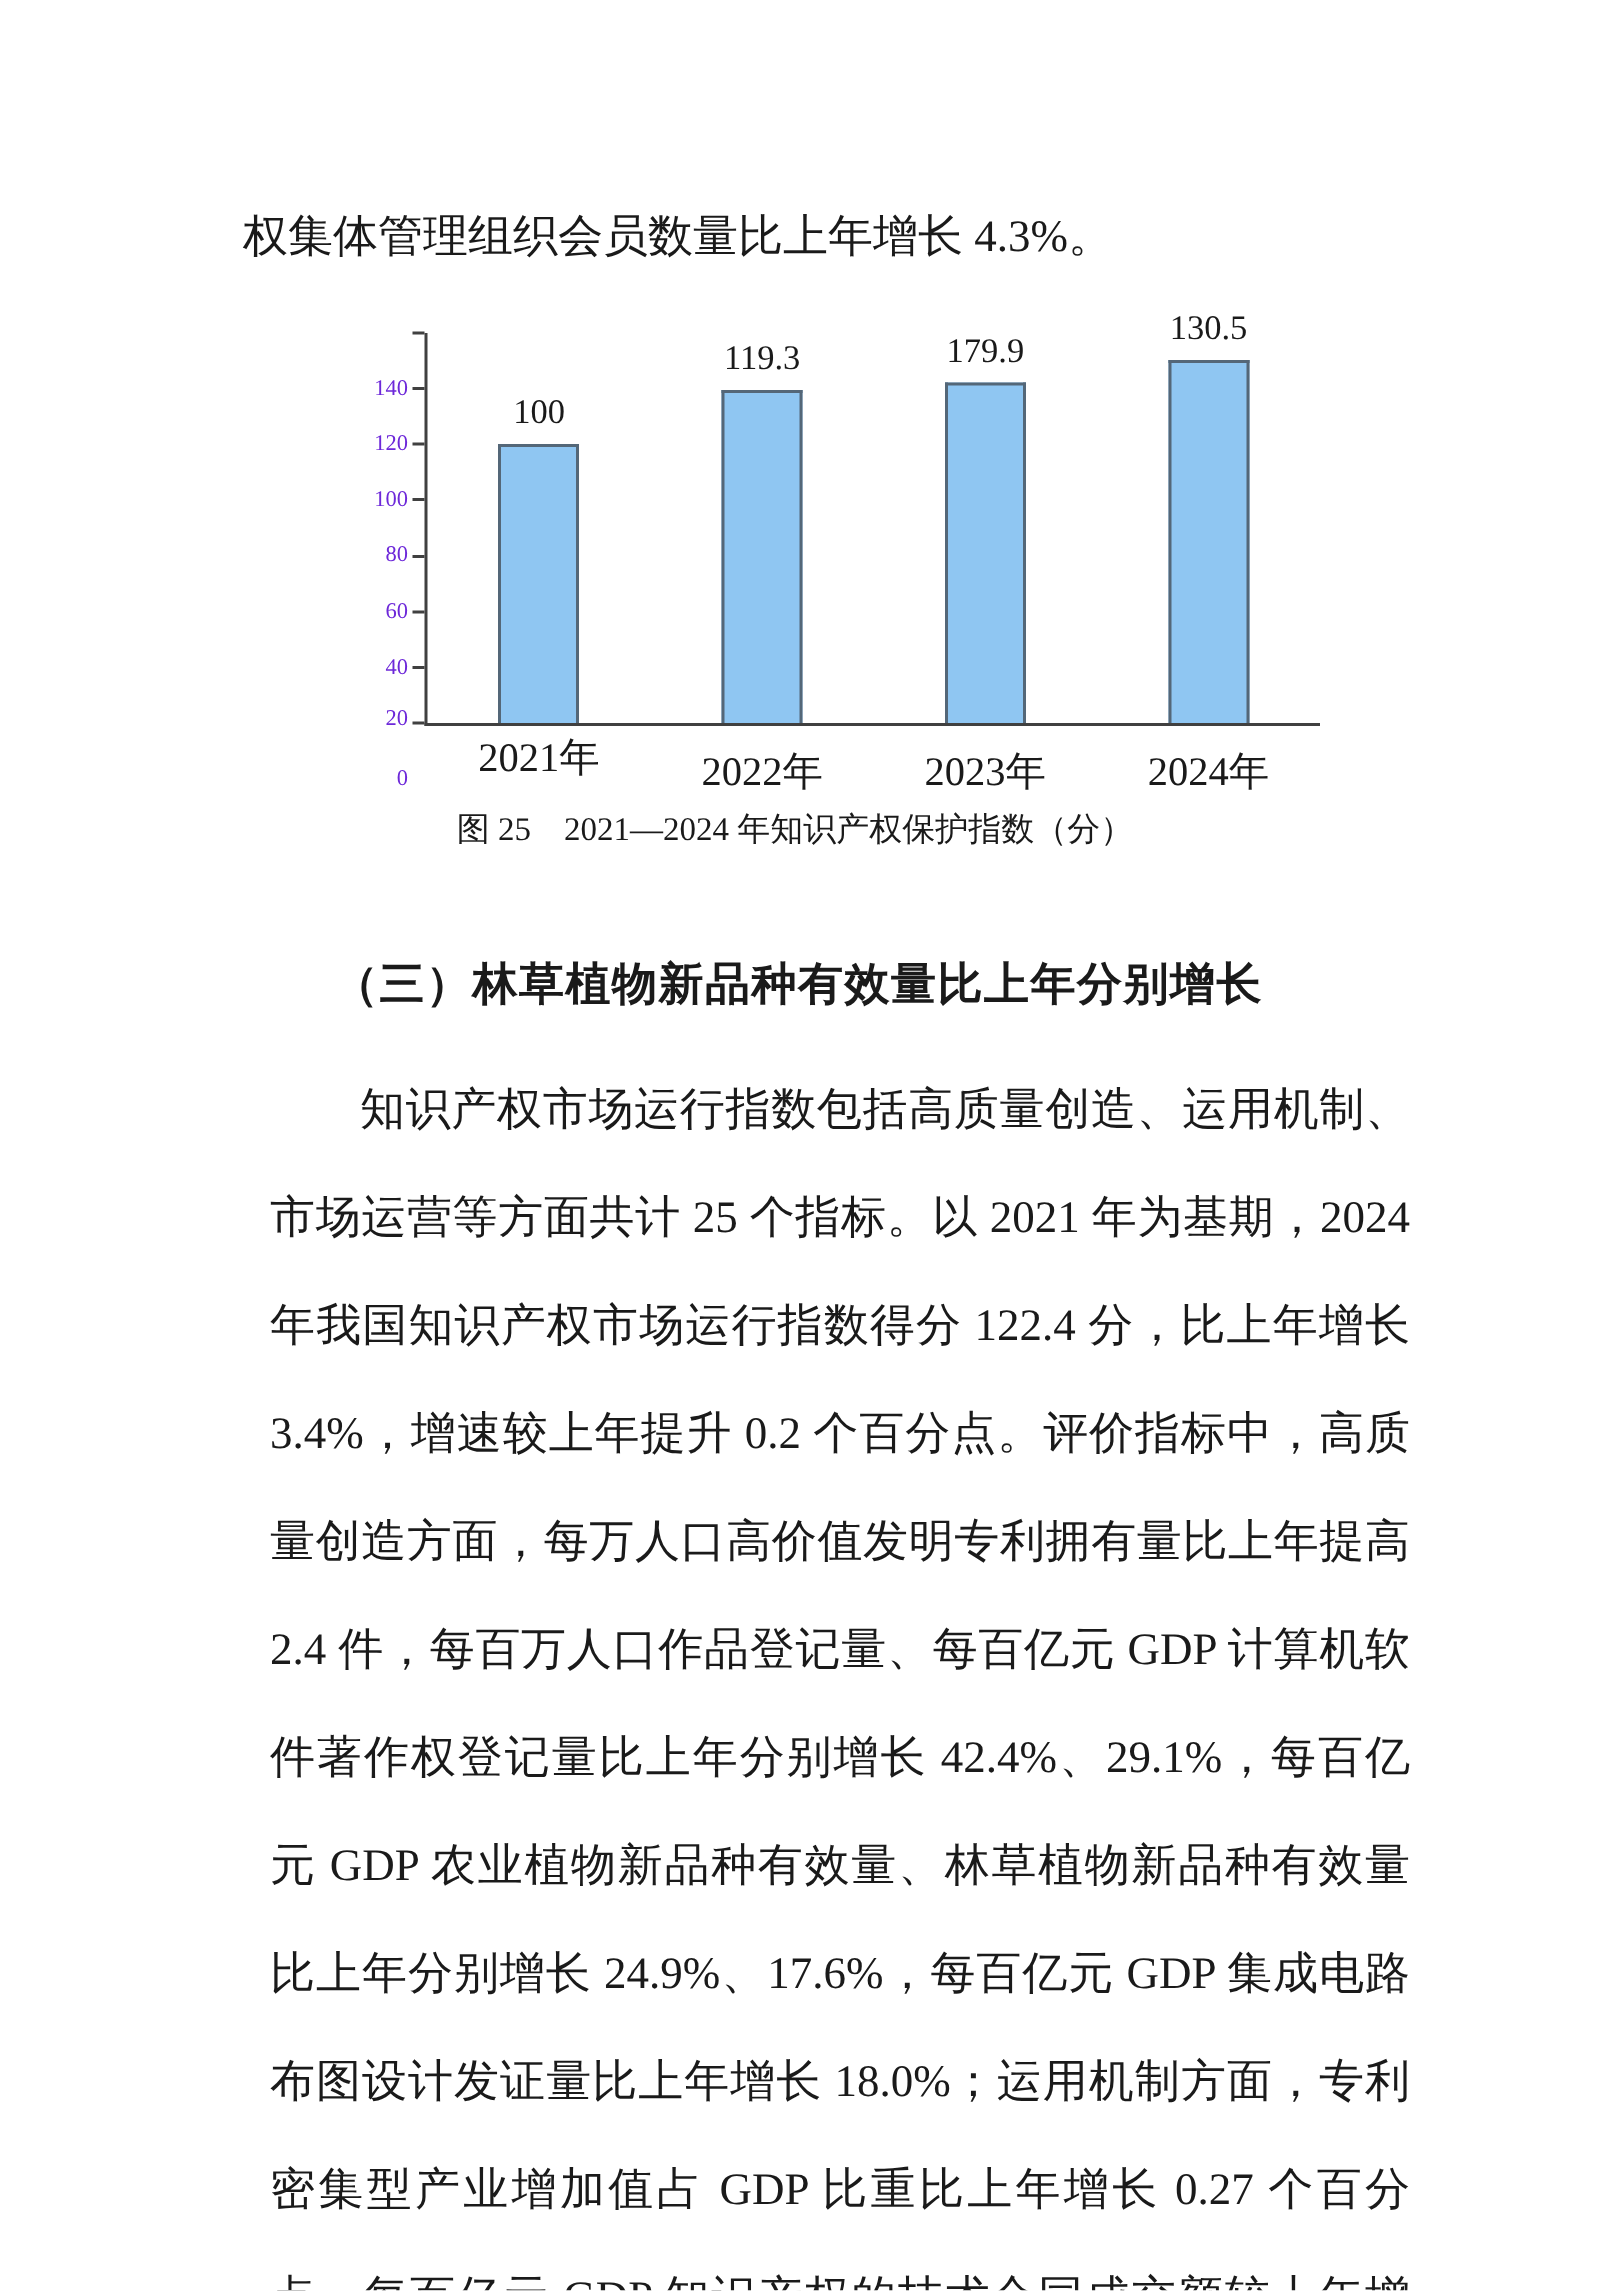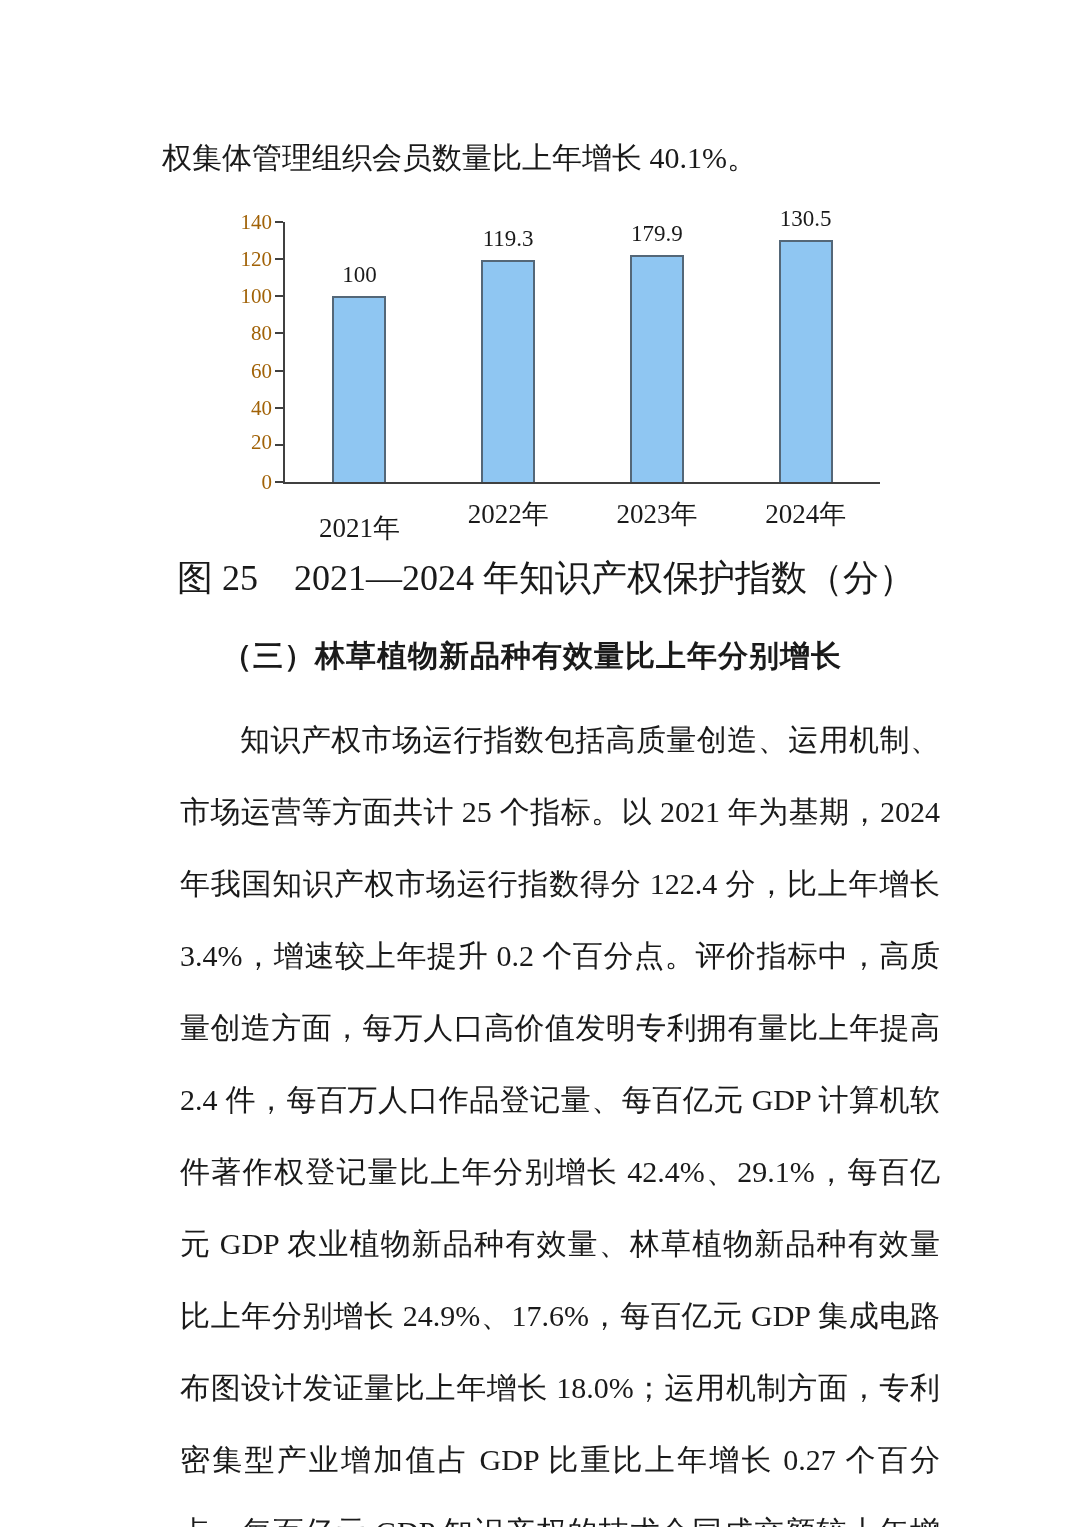--- a/index.html
+++ b/index.html
@@ -28,23 +28,24 @@
     position: absolute;
     left: 53px; top: 9px;
     width: 595px; height: 260px;
     border-left: 2px solid #404040;
     border-bottom: 2px solid #404040;
   }
   .ytick-label {
     position: absolute;
     left: 0; width: 42px;
     text-align: right;
-    font-size: 21px; line-height: 26px;
-    color: #a16207;
+    font-size: 15px; line-height: 26px;
+    color: #6d28d9;
     font-family: "Liberation Serif", "DejaVu Serif", serif;
+    margin-top: 37px;
   }
   .ytick-mark {
     position: absolute;
     left: 45px; width: 8px; height: 2px;
     background: #404040;
   }
   .bar {
     position: absolute;
     bottom: 0;
     width: 54px;
@@ -64,22 +65,22 @@
     transform: translateX(-50%);
     font-size: 27px;
     white-space: nowrap;
     color: #1a1a1a;
   }
   
   .figure-caption {
     position: absolute;
     left: 0; top: 538px; width: 1060px;
     text-align: center;
-    font-size: 36px;
-    margin: 16px;
+    font-size: 22px;
+    margin: 0;
   }
   .section-heading {
     position: absolute;
     left: 162px; top: 636px; width: 762px;
     font-size: 30px;
     font-weight: bold;
     text-indent: 2em;
     margin: 0;
     letter-spacing: 1px;
   }
@@ -97,27 +98,27 @@
     left: 0; top: 1364px; width: 1080px;
     text-align: center;
     font-size: 26px;
   }
 </style>
 </head>
 <body>
 
 <div class="page">
 
-  <p class="intro-line">权集体管理组织会员数量比上年增长 40.1%。</p>
+  <p class="intro-line">权集体管理组织会员数量比上年增长 4.3%。</p>
 
   <figure class="chart" style="margin:0;">
     <div class="plot" id="plot" style="border-left-color: rgb(64, 64, 64); border-bottom-color: rgb(64, 64, 64);">
         <div class="bar" style="left: 47.375px; height: 185.714px; background: rgb(143, 198, 242); border-color: rgb(84, 103, 120);"></div>
         <div class="bar-value" style="left: 74.375px; bottom: 193.714px;">100</div>
-        <div class="x-label" style="left: 74.375px; top: 288px;">2021年</div>
+        <div class="x-label" style="left: 74.375px; top: 265px;">2021年</div>
         <div class="bar" style="left: 196.125px; height: 221.557px; background: rgb(143, 198, 242); border-color: rgb(84, 103, 120);"></div>
         <div class="bar-value" style="left: 223.125px; bottom: 229.557px; text-align: center;">119.3</div>
         <div class="x-label" style="left: 223.125px; top: 274px;">2022年</div>
         <div class="bar" style="left: 344.875px; height: 226.757px; background: rgb(143, 198, 242); border-color: rgb(84, 103, 120);"></div>
         <div class="bar-value" style="left: 371.875px; bottom: 234.757px;">179.9</div>
         <div class="x-label" style="left: 371.875px; top: 274px;">2023年</div>
         <div class="bar" style="left: 493.625px; height: 242.357px; background: rgb(143, 198, 242); border-color: rgb(84, 103, 120);"></div>
         <div class="bar-value" style="left: 520.625px; bottom: 250.357px;">130.5</div>
         <div class="x-label" style="left: 520.625px; top: 274px;">2024年</div>
       </div>

